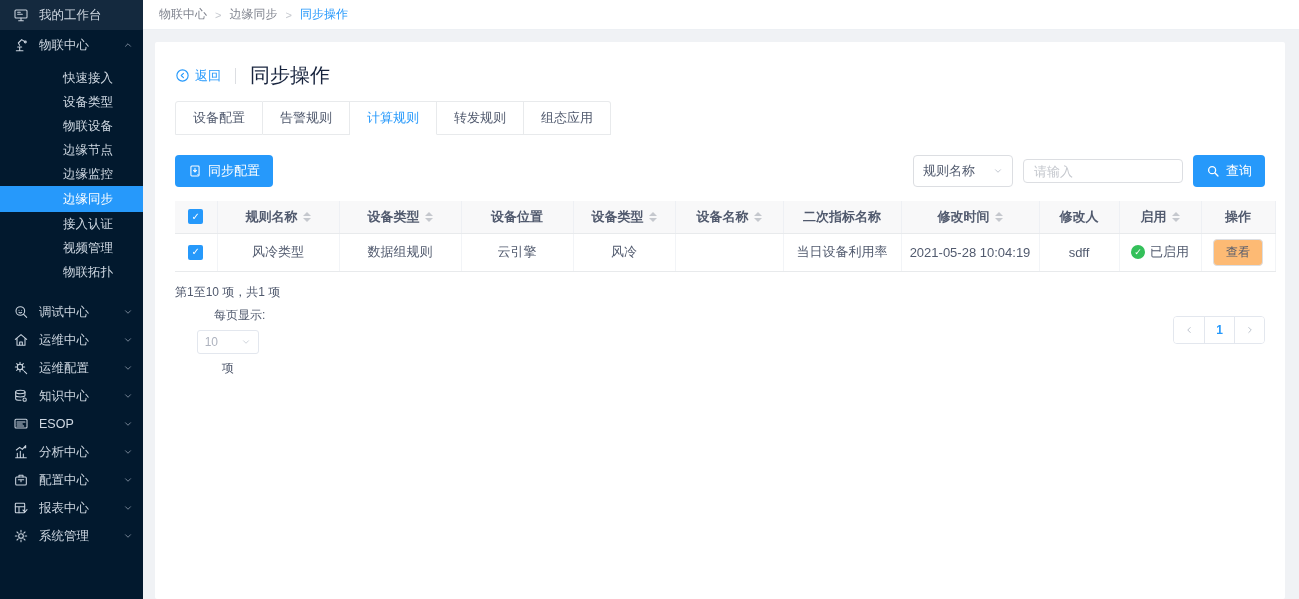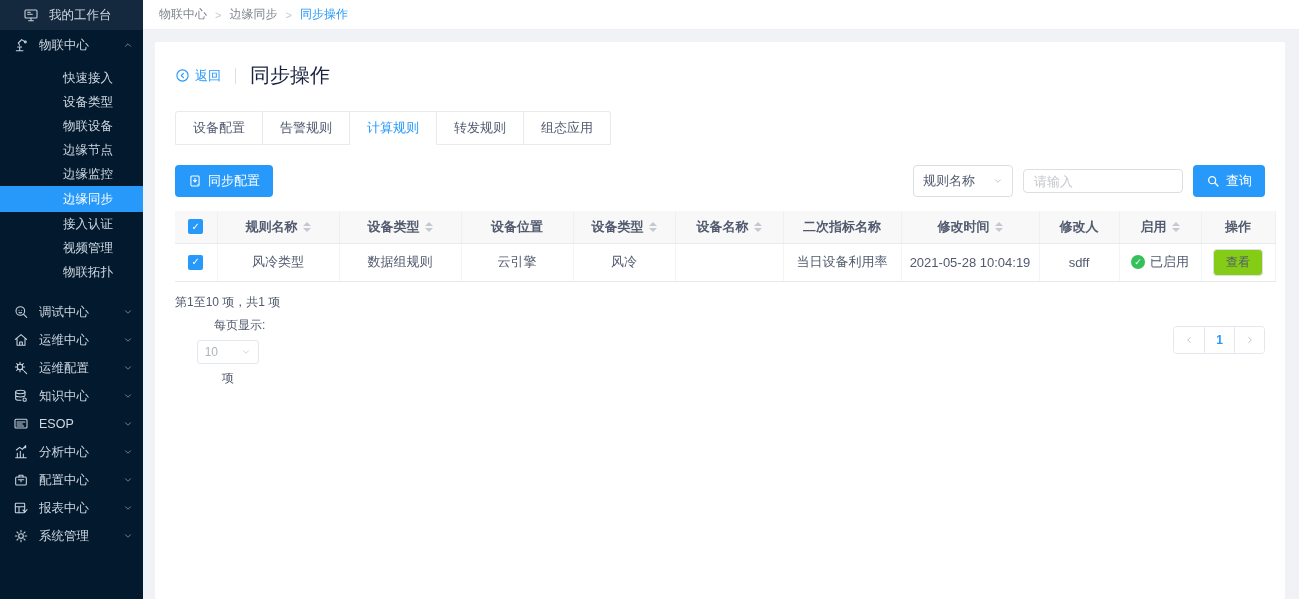--- a/index.html
+++ b/index.html
@@ -1,21 +1,21 @@
 <!DOCTYPE html>
 <html><head>
 <meta charset="utf-8">
 <style>
   * { margin:0; padding:0; box-sizing:border-box; }
   html,body { width:1299px; height:599px; overflow:hidden; }
   body { font-family:"Liberation Sans","DejaVu Sans",sans-serif; display:flex; background:#f0f2f5; font-size:13px; }
 
   
   .sidebar { width:143px; flex-shrink:0; background:#02192e; color:#cfd8e2; display:flex; flex-direction:column; font-size:12.5px; }
-  .side-top { height:30px; background:#14293e; display:flex; align-items:center; padding:0 10px 0 23px; gap:10px; cursor:pointer; }
+  .side-top { height:30px; background:#14293e; display:flex; align-items:center; padding:0 10px 0 13px; gap:10px; cursor:pointer; }
   .side-parent, .side-item { height:30px; display:flex; align-items:center; padding:0 10px 0 13px; gap:10px; cursor:pointer; }
   .side-item { height:28px; }
   .side-label { flex:1; white-space:nowrap; }
   .icon16 { width:16px; height:16px; flex-shrink:0; display:inline-flex; }
   .icon16 svg { width:16px; height:16px; stroke:#c9d3de; fill:none; stroke-width:1.6; stroke-linecap:round; stroke-linejoin:round; }
   .chev { width:10px; height:10px; display:inline-flex; }
   .chev svg { width:10px; height:10px; stroke:#8a98a8; fill:none; stroke-width:2; stroke-linecap:round; stroke-linejoin:round; }
   .submenu { padding:6px 0 14px; }
   .sub-item { height:24px; line-height:24px; padding-left:63px; cursor:pointer; white-space:nowrap; }
   .sub-item.active { background:#2699fb; color:#fff; height:26px; line-height:26px; }
@@ -23,21 +23,21 @@
   
   .main { flex:1; display:flex; flex-direction:column; min-width:0; }
   .breadcrumb-bar { height:30px; background:#fff; border-bottom:1px solid #edf0f4; display:flex; align-items:center; padding-left:16px; font-size:12px; color:#80848f; gap:8px; }
   .crumb { cursor:default; }
   .crumb.link { cursor:pointer; }
   .crumb-sep { color:#c5c8ce; font-size:11px; }
   .crumb.current { color:#2699fb; }
 
   .card { background:#fff; margin:12px 14px 0 12px; flex:1; border-radius:2px; padding:16px 20px; }
 
-  .page-header { display:flex; align-items:center; gap:14px; margin:4px 0 22px; }
+  .page-header { display:flex; align-items:center; gap:14px; margin:4px 0 12px; }
   .back-link { color:#2699fb; display:flex; align-items:center; gap:5px; font-size:13px; cursor:pointer; }
   .back-link svg { width:15px; height:15px; stroke:#2699fb; fill:none; stroke-width:1.8; stroke-linecap:round; stroke-linejoin:round; }
   .v-divider { width:1px; height:16px; background:#dcdee2; }
   .page-title { font-size:20px; color:#17233d; font-weight:500; }
 
   .tabs { display:flex; margin-bottom:20px; }
   .tab { padding:7px 17px; font-size:13px; color:#515a6e; background:#fff; border:1px solid #e8eaec; cursor:pointer; }
   .tab + .tab { border-left:none; }
   .tab:first-child { border-radius:3px 0 0 0; }
   .tab:last-child { border-radius:0 3px 0 0; }
@@ -58,21 +58,21 @@
   thead th { background:#f8f8f9; font-weight:700; height:32px; border-bottom:1px solid #e8eaec; border-right:1px solid #eef0f4; text-align:center; }
   tbody td { height:38px; border-bottom:1px solid #e8eaec; border-right:1px solid #f2f4f7; text-align:center; }
   .th-inner { display:inline-flex; align-items:center; gap:5px; }
   .caret { display:inline-flex; flex-direction:column; gap:2px; }
   .caret i { width:0; height:0; border-left:4px solid transparent; border-right:4px solid transparent; display:block; }
   .caret .up { border-bottom:4px solid #c5c8ce; }
   .caret .dn { border-top:4px solid #c5c8ce; }
   .checkbox { width:15px; height:15px; background:#2699fb; border-radius:2px; margin:0 auto; display:flex; align-items:center; justify-content:center; color:#fff; font-size:10px; line-height:1; cursor:pointer; }
   .status { display:inline-flex; align-items:center; gap:5px; }
   .status-dot { width:14px; height:14px; border-radius:50%; background:#34c05a; color:#fff; font-size:9px; display:flex; align-items:center; justify-content:center; line-height:1; }
-  .btn-view { background:#84cc16; border:1px solid #dcdee2; border-radius:4px; padding:4px 12px; font-size:12px; color:#515a6e; cursor:pointer; font-family:inherit; }
+  .btn-view { background:#fdba74; border:1px solid #dcdee2; border-radius:4px; padding:4px 12px; font-size:12px; color:#515a6e; cursor:pointer; font-family:inherit; }
 
   
   .page-row { display:flex; justify-content:space-between; align-items:center; margin-top:12px; font-size:12px; color:#515a6e; }
   .page-left { display:flex; align-items:center; gap:6px;flex-direction:column; }
   .pp-select { width:62px; height:24px; border:1px solid #e3e7ee; border-radius:3px; display:flex; align-items:center; justify-content:space-between; padding:0 7px; color:#aeb3bf; background:#fff; cursor:pointer; }
   .pp-select .chev svg { stroke:#c5cbd4; }
   .pp-gap { margin-left:24px; }
   .pager { display:flex; border:1px solid #e3e7ee; border-radius:4px; overflow:hidden; }
   .pager .pg { width:30px; height:26px; display:flex; align-items:center; justify-content:center; background:#fff; cursor:pointer; color:#aeb6c2; }
   .pager .pg + .pg { border-left:1px solid #e3e7ee; }

